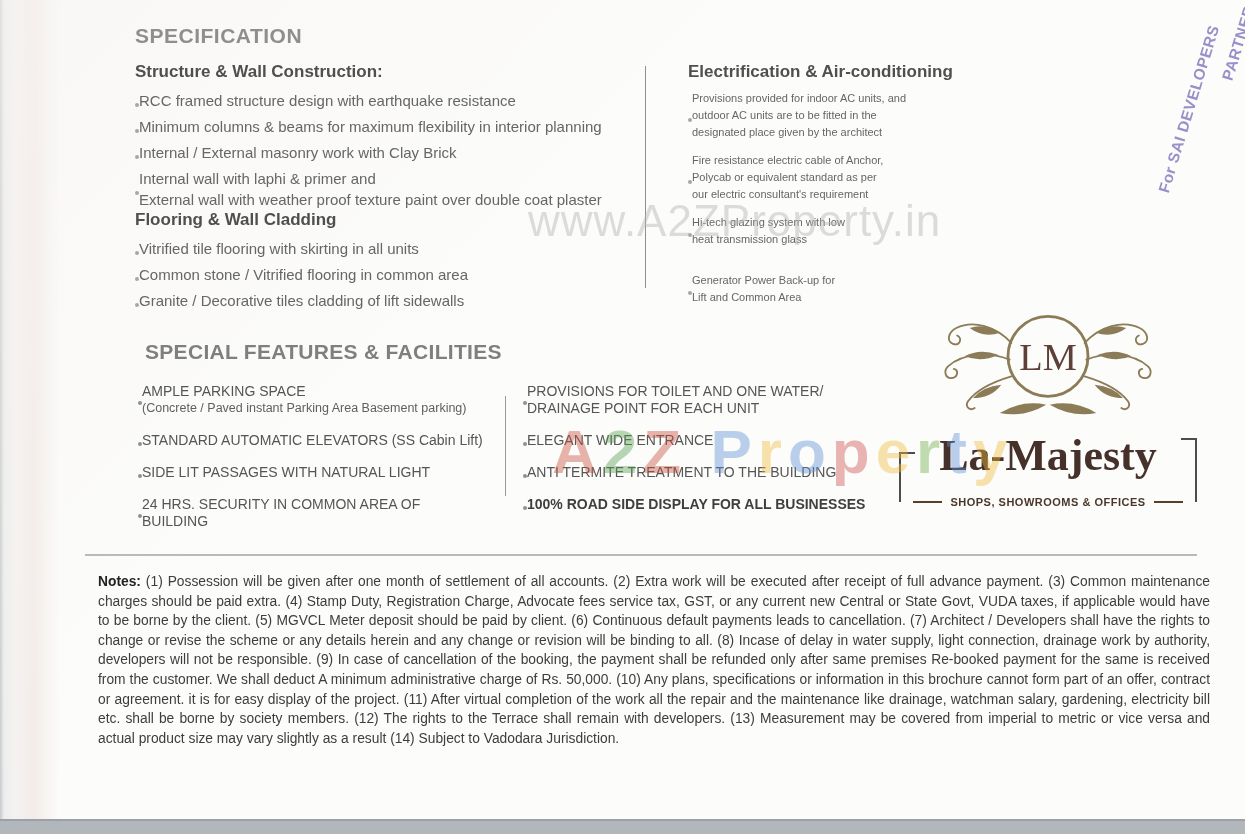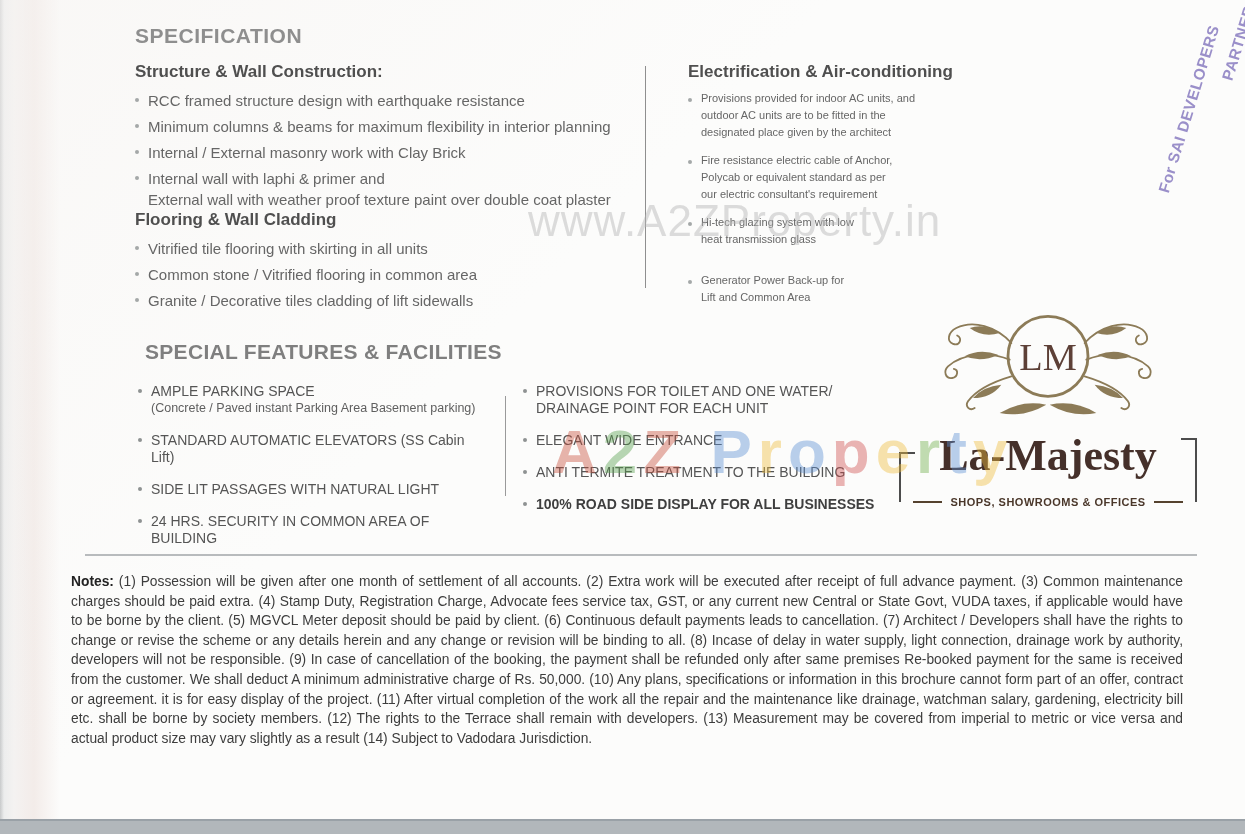--- a/index.html
+++ b/index.html
@@ -9,21 +9,21 @@
   .edge-left{position:absolute;left:0;top:0;bottom:13px;width:60px;z-index:0;
     background:linear-gradient(90deg,#c7c9ca 0px,#eceded 4px,#f4f2f1 14px,#f3ece9 34px,rgba(252,252,251,0) 60px);}
   .edge-bottom{position:absolute;left:0;right:0;bottom:0;height:13px;background:#b2b7bb;
     border-top:2px solid #9aa1a7;z-index:5;}
   .sheen{position:absolute;inset:0;background:linear-gradient(135deg,rgba(246,243,241,.5),rgba(255,255,255,0) 40%);z-index:0;}
 
   h1,h2,ul,p{margin:0;padding:0;}
   ul{list-style:none;}
   .spec-title{position:absolute;left:135px;top:24px;font-size:21px;font-weight:700;color:#8e8e8e;letter-spacing:.5px;}
   .sec-head{font-size:17px;font-weight:700;color:#4f4f4f;}
-  .b-list li{display:flex;gap:9px;align-items:flex-start;}
+  .b-list li{display:flex;align-items:center;}
   .dot{flex:0 0 auto;width:4px;height:4px;border-radius:50%;background:#a4a8a8;margin-top:8px;}
   .pre{white-space:pre-line;}
 
   .struct-head{position:absolute;left:135px;top:62px;}
   .struct-list{position:absolute;left:135px;top:90px;font-size:15px;color:#666;}
   .struct-list li{margin-bottom:5px;line-height:21px;}
   .floor-head{position:absolute;left:135px;top:210px;}
   .floor-list{position:absolute;left:135px;top:238px;font-size:15px;color:#666;}
   .floor-list li{margin-bottom:5px;line-height:21px;}
 
@@ -48,21 +48,21 @@
   .crest{display:block;margin:0 auto;}
   .logo-name-wrap{position:relative;margin-top:2px;height:58px;}
   .logo-name{font-family:"Liberation Serif",serif;font-weight:700;font-size:44px;color:#45302a;line-height:52px;}
   .bracket-l{position:absolute;left:4px;top:22px;width:14px;height:48px;border-left:2px solid #4c4c4c;border-top:2px solid #4c4c4c;}
   .bracket-r{position:absolute;right:4px;top:8px;width:14px;height:62px;border-right:2px solid #4c4c4c;border-top:2px solid #4c4c4c;}
   .tagline-row{display:flex;align-items:center;gap:8px;margin:8px 18px 0 18px;}
   .tag-rule{flex:1;height:2px;background:#55422e;}
   .logo-tagline{font-size:11px;font-weight:700;letter-spacing:.5px;color:#4a372a;white-space:nowrap;}
 
   .rule-h{position:absolute;left:85px;top:554px;width:1112px;height:2px;background:#b8bbbd;}
-  .notes{position:absolute;left:71px;top:572px;width:1112px;font-size:13.8px;line-height:19.6px;
+  .notes{position:absolute;left:98px;top:572px;width:1112px;font-size:13.8px;line-height:19.6px;
          color:#3d3d3d;text-align:justify;}
   .notes b{color:#222;}
 
   
   .wm-url{position:absolute;left:528px;top:196px;font-size:44px;color:#b5b5b5;opacity:.45;
           letter-spacing:1px;z-index:3;pointer-events:none;white-space:nowrap;}
   .wm-brand{position:absolute;left:552px;top:416px;font-size:62px;font-weight:700;letter-spacing:6px;
             opacity:.42;z-index:3;pointer-events:none;white-space:nowrap;}
 
   

